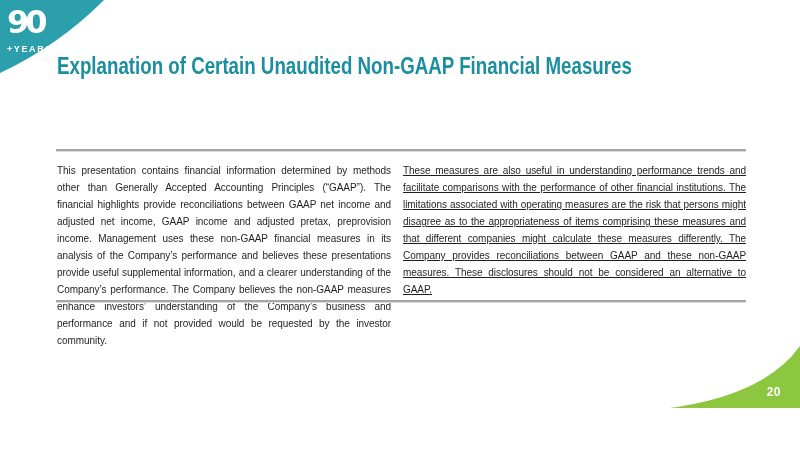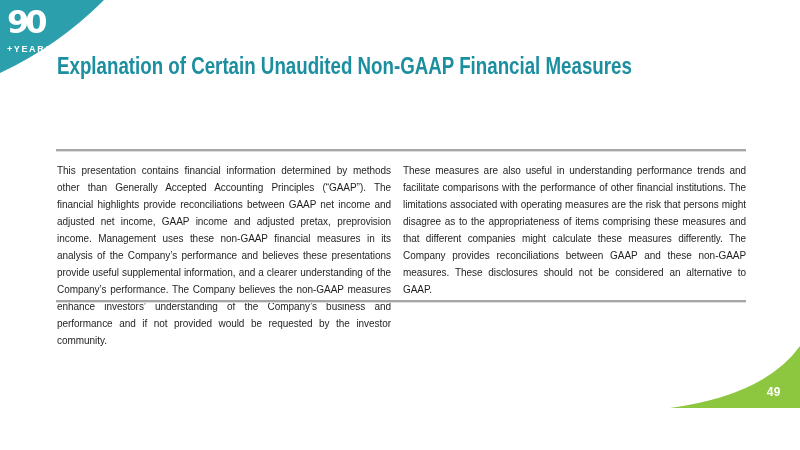--- a/index.html
+++ b/index.html
@@ -36,21 +36,21 @@
   .rule-top { top:149px; }
   .rule-bottom { top:300px; }
 
   
   .columns { position:absolute; left:57px; top:162px; width:689px; display:flex; gap:12px; }
   .col {
     margin:0; font-size:10px; line-height:17px; letter-spacing:-0.05px;
     text-align:justify; color:var(--text,#1f1f1f);
   }
   .col-left  { width:334px; }
-  .col-right { width:343px; }
+  .col-right { width:343px;text-decoration:underline; }
 
   
   .page-corner-svg { position:absolute; right:0; bottom:0; color:var(--green,#8DC63F); }
   .page-number {
     position:absolute; right:19px; bottom:9px; color:#ffffff;
     font-size:12px; font-weight:bold; letter-spacing:0.5px;
   }
 </style>
 </head>
 <body>
@@ -72,15 +72,15 @@
   <div class="columns">
     <p class="col col-left">This presentation contains financial information determined by methods other than Generally Accepted Accounting Principles (“GAAP”). The financial highlights provide reconciliations between GAAP net income and adjusted net income, GAAP income and adjusted pretax, preprovision income. Management uses these non-GAAP financial measures in its analysis of the Company’s performance and believes these presentations provide useful supplemental information, and a clearer understanding of the Company’s performance. The Company believes the non-GAAP measures enhance investors’ understanding of the Company’s business and performance and if not provided would be requested by the investor community.</p>
     <p class="col col-right">These measures are also useful in understanding performance trends and facilitate comparisons with the performance of other financial institutions. The limitations associated with operating measures are the risk that persons might disagree as to the appropriateness of items comprising these measures and that different companies might calculate these measures differently. The Company provides reconciliations between GAAP and these non-GAAP measures. These disclosures should not be considered an alternative to GAAP.</p>
   </div>
 
   <div class="rule rule-bottom"></div>
 
   <svg class="page-corner-svg" width="135" height="65" viewBox="0 0 135 65" aria-hidden="true">
     <path d="M135,3 Q100,52 5,65 L135,65 Z" fill="currentColor"></path>
   </svg>
-  <div class="page-number">49</div>
+  <div class="page-number">20</div>
 
 </div>
 
 </body></html>

